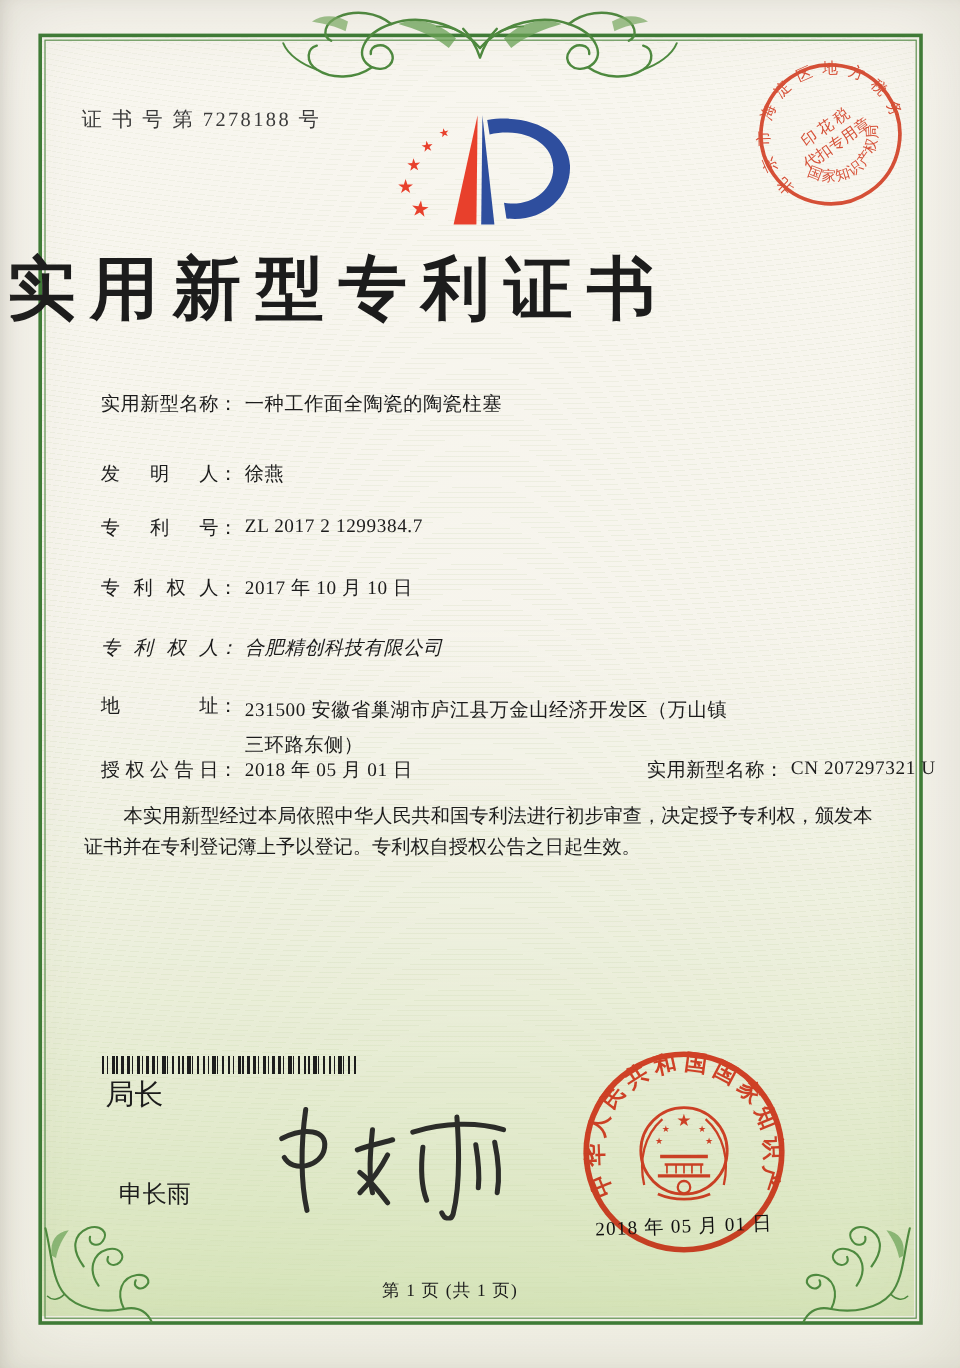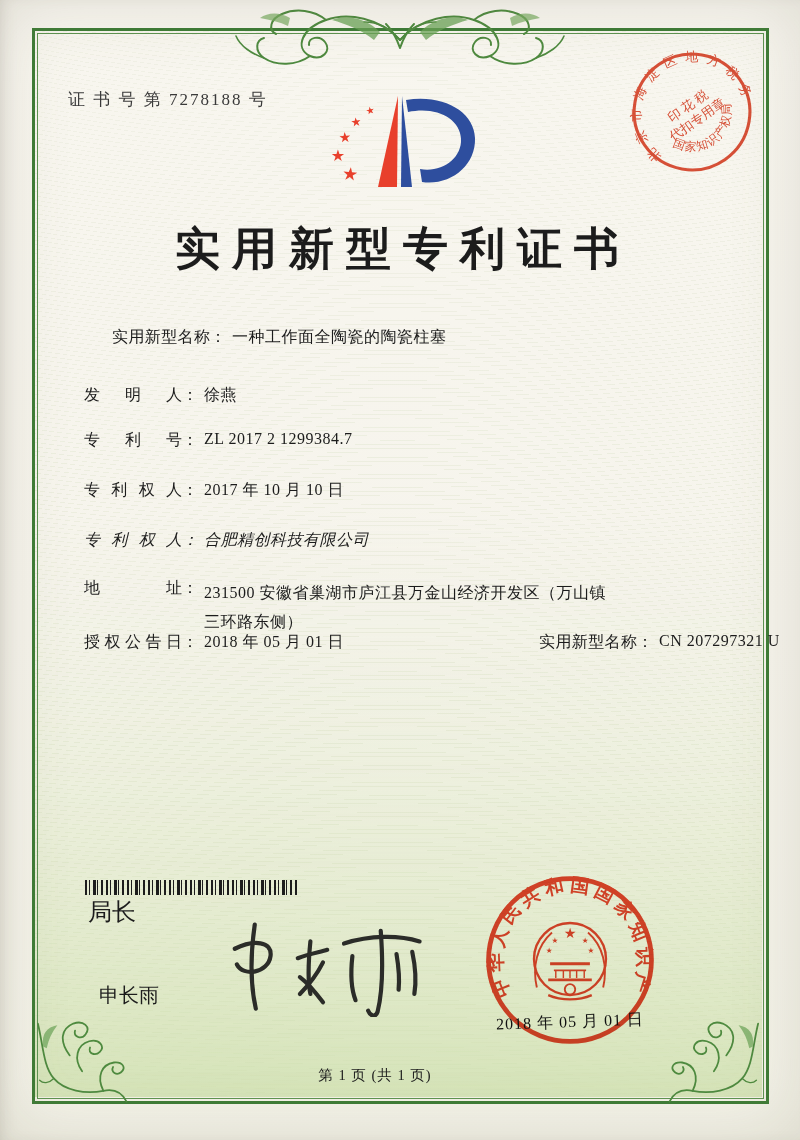--- a/index.html
+++ b/index.html
@@ -15,22 +15,22 @@
           repeating-radial-gradient(1800px 1100px at 50% -620px, rgba(148,174,104,.30) 0 1px, rgba(0,0,0,0) 1px 7px);
         -webkit-mask-image:linear-gradient(180deg, rgba(0,0,0,.22) 0%, rgba(0,0,0,.35) 50%, #000 100%);
                 mask-image:linear-gradient(180deg, rgba(0,0,0,.22) 0%, rgba(0,0,0,.35) 50%, #000 100%);}
   
   .frame{position:absolute;left:32px;top:28px;width:731px;height:1070px;border:3px solid #3e7c36;}
   .frame-inner{position:absolute;inset:2px;border:1px solid #5d9350;}
   .orn{position:absolute;pointer-events:none;}
   
   .cert-no{position:absolute;left:68px;top:88px;font-size:17px;letter-spacing:2px;color:#3a3a3a;}
   .logo{position:absolute;left:322px;top:92px;}
-  .title{position:absolute;left:0;top:203px;width:100%;text-align:center;font-size:45px;font-weight:700;
-         letter-spacing:12px;padding-left:6px;box-sizing:border-box;margin-top:16px;}
+  .title{position:absolute;left:0;top:203px;width:100%;text-align:left;font-size:57px;font-weight:700;
+         letter-spacing:12px;padding-left:6px;box-sizing:border-box;}
   
   .tax-stamp{position:absolute;left:630px;top:50px;width:124px;height:124px;transform:rotate(-35deg);
              opacity:.95;mix-blend-mode:multiply;}
   
   .fields{position:absolute;left:0;top:0;width:100%;font-size:16px;}
   .frow{position:absolute;left:84px;white-space:nowrap;}
   .f-label{display:inline-block;width:98px;text-align:justify;text-align-last:justify;vertical-align:top;}
   .f-colon{display:inline-block;vertical-align:top;}
   .f-value{display:inline-block;margin-left:6px;vertical-align:top;letter-spacing:.5px;}
   .f-value.wrap{white-space:normal;width:404px;line-height:29px;}
@@ -131,21 +131,21 @@
       <text x="34" y="34" font-size="12" transform="rotate(-8 34 30)">★</text>
       <text x="23" y="50" font-size="14" transform="rotate(-4 23 46)">★</text>
       <text x="16" y="69" font-size="16">★</text>
       <text x="28" y="88" font-size="18" transform="rotate(6 28 84)">★</text>
     </g>
   </svg>
 
   <div class="title">实用新型专利证书</div>
 
   <div class="fields">
-    <div class="frow" style="top:327px;margin-left:28px;">
+    <div class="frow" style="top:327px;">
       <span class="f-label">实用新型名称</span><span class="f-colon">：</span><span class="f-value">一种工作面全陶瓷的陶瓷柱塞</span>
     </div>
     <div class="frow" style="top:385px;">
       <span class="f-label">发明人</span><span class="f-colon">：</span><span class="f-value">徐燕</span>
     </div>
     <div class="frow" style="top:430px;">
       <span class="f-label">专利号</span><span class="f-colon">：</span><span class="f-value">ZL 2017 2 1299384.7</span>
     </div>
     <div class="frow" style="top:480px;">
       <span class="f-label">专利权人</span><span class="f-colon">：</span><span class="f-value">2017 年 10 月 10 日</span>
@@ -158,20 +158,21 @@
     </div>
     <div class="frow" style="top:632px;width:660px;">
       <span class="f-label">授权公告日</span><span class="f-colon">：</span><span class="f-value">2018 年 05 月 01 日</span>
       <span class="frow-right">
         <span class="f-label">实用新型名称</span><span class="f-colon">：</span><span class="f-value">CN 207297321 U</span>
       </span>
     </div>
   </div>
 
   <div class="paras">
+    <p>本实用新型经过本局依照中华人民共和国专利法进行初步审查，决定授予专利权，颁发本证书并在专利登记簿上予以登记。专利权自授权公告之日起生效。</p>
   </div>
 
   <div class="barcode"></div>
 
   <div class="signer-title">局长</div>
   <div class="signer-name">申长雨</div>
 
   <svg class="signature" width="210" height="105" viewBox="0 0 200 100">
     <g stroke="#181818" stroke-width="4" fill="none" stroke-linecap="round" opacity=".9">
       <path d="M35,12 C31,40 31,70 36,92"></path>

